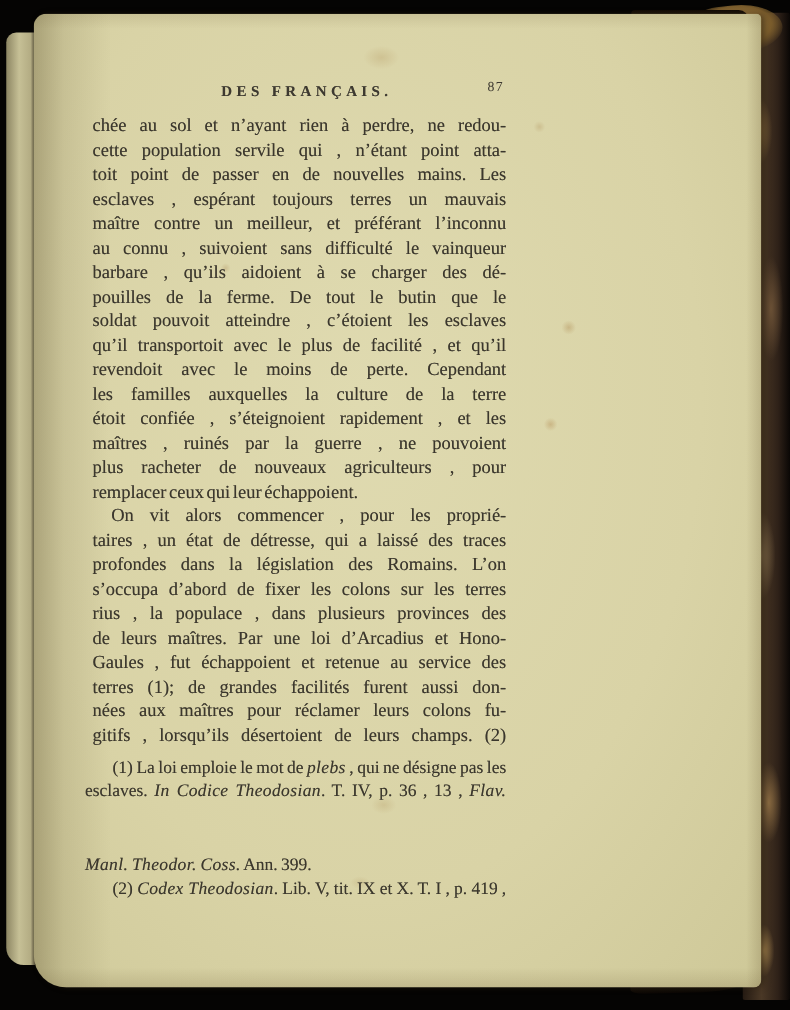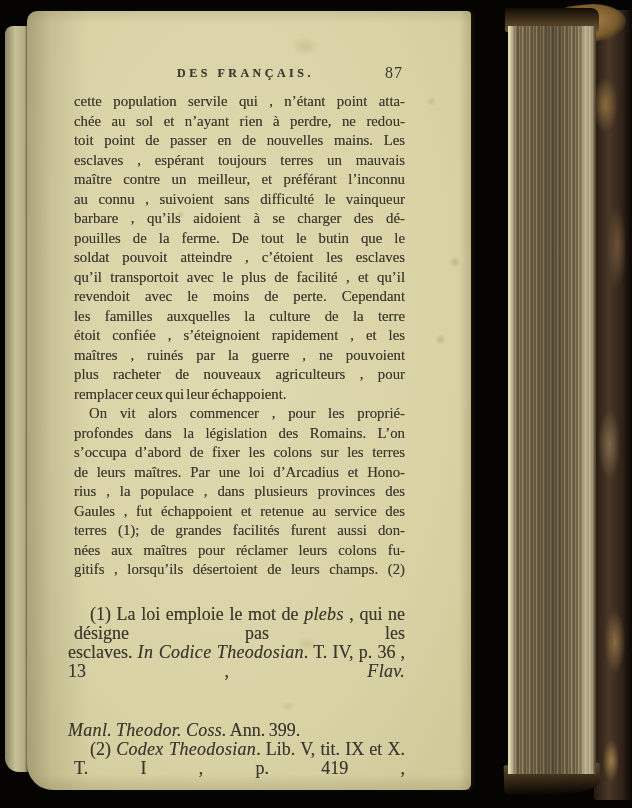--- a/index.html
+++ b/index.html
@@ -47,21 +47,21 @@
     transform:rotate(-1.5deg);
   }
   
   .facing-edge{
     position:absolute;left:5px;top:26px;width:23px;height:746px;
     background:linear-gradient(90deg, #8d8663, #c6c096 45%, #b3ac83 85%, #57503a 100%);
     border-radius:8px 0 0 14px;
   }
   
   .page{
-    position:absolute;left:27px;top:11px;width:444px;height:779px;
+    position:absolute;left:27px;top:11px;width:582px;height:779px;
     background:
       linear-gradient(90deg, rgba(96,85,50,.38) 0px, rgba(96,85,50,.14) 24px, rgba(0,0,0,0) 62px),
       linear-gradient(270deg, rgba(120,105,65,.28) 0px, rgba(0,0,0,0) 12px),
       linear-gradient(0deg, rgba(120,105,65,.22) 0px, rgba(0,0,0,0) 16px),
       linear-gradient(180deg, rgba(120,105,65,.16) 0px, rgba(0,0,0,0) 12px),
       radial-gradient(ellipse at 45% 40%, #dfdab0 0%, #d9d3a6 60%, #cec898 100%);
     border-radius:10px 4px 6px 26px;
     box-shadow:3px 0 5px -1px rgba(40,30,14,.6);
   }
   .stain{position:absolute;border-radius:50%;pointer-events:none;}
@@ -79,37 +79,37 @@
     color:#3d3930;
   }
   .running-title{
     position:absolute;left:0;right:0;text-align:center;
     font-size:12px;letter-spacing:3.5px;font-weight:bold;
     transform:translateX(6px);
     text-shadow:0 0 .5px rgba(61,57,48,.5);
   }
   .page-number{
     position:absolute;right:2px;top:-2px;
-    font-size:16px;letter-spacing:1px;
+    font-size:11px;letter-spacing:1px;
   }
   
   .body-text{
     position:absolute;left:47px;top:81px;width:331px;
     font-size:14.8px;line-height:19.5px;
     color:#3b372d;
     word-spacing:-1.6px;
     text-shadow:0 0 .4px rgba(59,55,45,.55);
   }
   .line{text-align:justify;text-align-last:justify;white-space:nowrap;}
   .line.end{text-align-last:left;white-space:normal;}
   .line.indent{text-indent:15px;}
   
   .footnotes{
     position:absolute;left:47px;top:594px;width:331px;
-    font-size:18px;line-height:19px;
+    font-size:14px;line-height:19px;
     color:#3b372d;
     word-spacing:-0.8px;
     text-shadow:0 0 .3px rgba(59,55,45,.5);
   }
   .fn{text-align:justify;text-align-last:justify;}
   .fn.end{text-align-last:left;margin-top:40px;}
   .fn.indent{text-indent:16px;}
   .fn.out{margin-left:-6px;}
   .it{font-style:italic;letter-spacing:.3px;}
 </style>
@@ -136,41 +136,42 @@
     <div class="stain s5"></div>
     <div class="stain s6"></div>
     <div class="stain s7"></div>
 
     <div class="pg-header">
       <span class="running-title">DES FRANÇAIS.</span>
       <span class="page-number">87</span>
     </div>
 
     <div class="body-text">
+      <div class="line">chée au sol et n’ayant rien à perdre, ne redou-</div>
       <div class="line">cette population servile qui , n’étant point atta-</div>
-      <div class="line">chée au sol et n’ayant rien à perdre, ne redou-</div>
       <div class="line">toit point de passer en de nouvelles mains. Les</div>
       <div class="line">esclaves , espérant toujours terres un mauvais</div>
       <div class="line">maître contre un meilleur, et préférant l’inconnu</div>
       <div class="line">au connu , suivoient sans difficulté le vainqueur</div>
       <div class="line">barbare , qu’ils aidoient à se charger des dé-</div>
       <div class="line">pouilles de la ferme. De tout le butin que le</div>
       <div class="line">soldat pouvoit atteindre , c’étoient les esclaves</div>
       <div class="line">qu’il transportoit avec le plus de facilité , et qu’il</div>
       <div class="line">revendoit avec le moins de perte. Cependant</div>
       <div class="line">les familles auxquelles la culture de la terre</div>
       <div class="line">étoit confiée , s’éteignoient rapidement , et les</div>
       <div class="line">maîtres , ruinés par la guerre , ne pouvoient</div>
       <div class="line">plus racheter de nouveaux agriculteurs , pour</div>
       <div class="line end">remplacer ceux qui leur échappoient.</div>
       <div class="line indent">On vit alors commencer , pour les proprié-</div>
+      <div class="line">taires , un état de détresse, qui a laissé des traces</div>
       <div class="line">profondes dans la législation des Romains. L’on</div>
       <div class="line">s’occupa d’abord de fixer les colons sur les terres</div>
+      <div class="line">rius , la populace , dans plusieurs provinces des</div>
       <div class="line">de leurs maîtres. Par une loi d’Arcadius et Hono-</div>
-      <div class="line">rius , la populace , dans plusieurs provinces des</div>
       <div class="line">Gaules , fut échappoient et retenue au service des</div>
       <div class="line">terres (1); de grandes facilités furent aussi don-</div>
       <div class="line">nées aux maîtres pour réclamer leurs colons fu-</div>
       <div class="line">gitifs , lorsqu’ils désertoient de leurs champs. (2)</div>
     </div>
 
     <div class="footnotes">
       <div class="fn indent"><span>(1) La loi emploie le mot de </span><span class="it">plebs</span><span> , qui ne désigne pas les</span></div>
       <div class="fn out"><span>esclaves. </span><span class="it">In Codice Theodosian</span><span>. T. IV, p. 36 , 13 , </span><span class="it">Flav.</span></div>
       <div class="fn out end"><span class="it">Manl. Theodor. Coss.</span><span> Ann. 399.</span></div>

